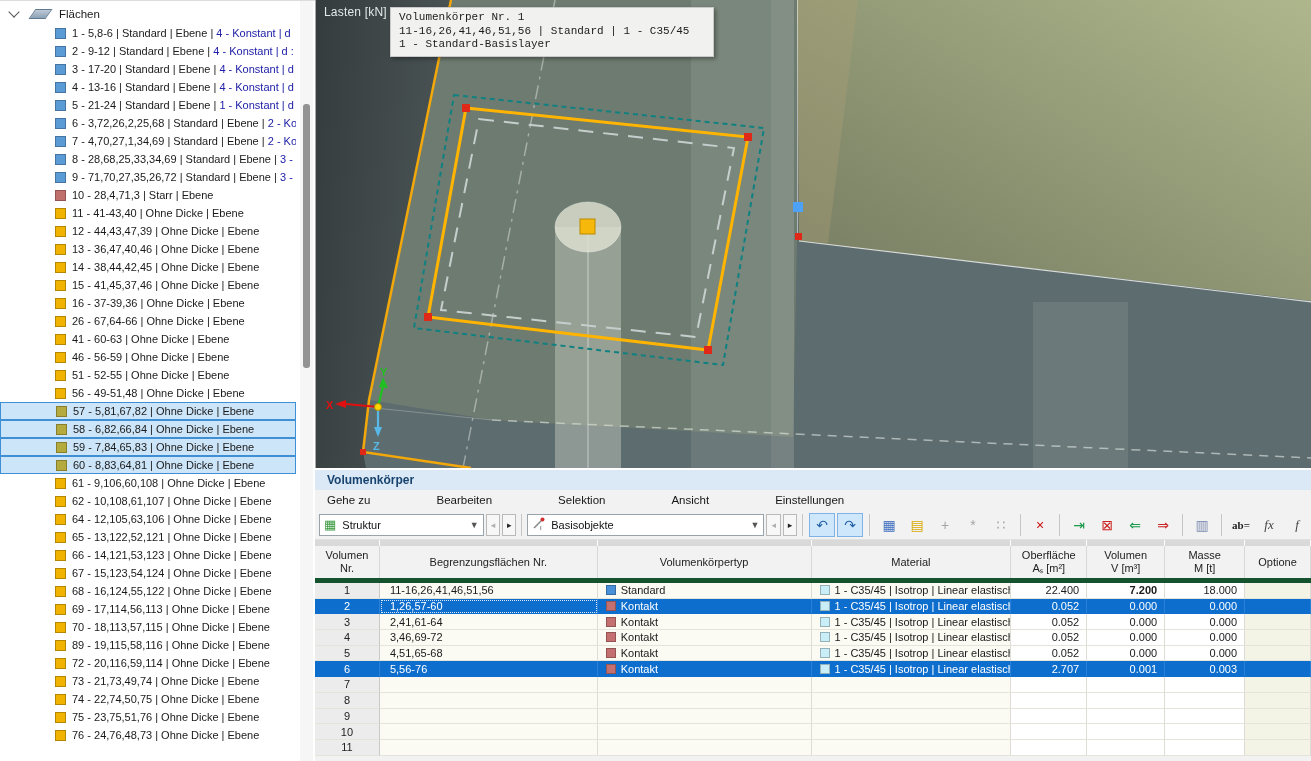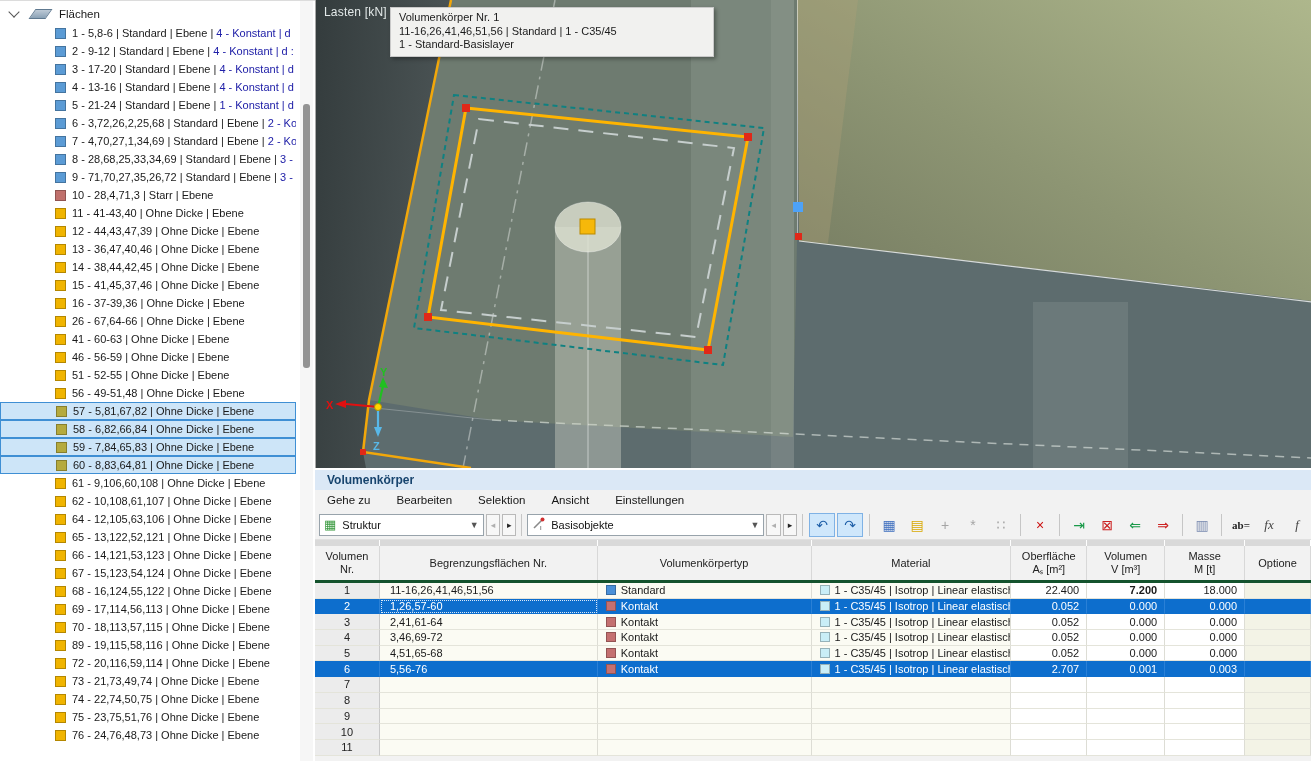--- a/index.html
+++ b/index.html
@@ -27,47 +27,47 @@
 
   
   #right-col{position:absolute;left:315px;top:0;width:996px;height:761px;}
 
   
   #viewport{position:absolute;left:0;top:0;width:996px;height:468px;background:#5d6c6e;
             border-left:1px solid #a8a8a8;box-sizing:border-box;overflow:hidden;}
   #viewport svg{position:absolute;left:0;top:0;}
   #lasten-label{position:absolute;left:8px;top:5px;font-size:12px;color:#e3e9e9;letter-spacing:.2px;}
   #tooltip{position:absolute;left:74px;top:7px;width:306px;background:#f1f1ef;border:1px solid #c9c9c9;
-           box-shadow:2px 2px 4px rgba(0,0,0,.35);padding:3px 8px 4px 8px;font-size:11px;line-height:13.5px;color:#1b1b1b;}
+           box-shadow:2px 2px 4px rgba(0,0,0,.35);padding:3px 8px 4px 8px;font-size:11px;line-height:13.5px;color:#1b1b1b;font-family:Liberation Mono, monospace;}
 
   
   #vk-panel{position:absolute;left:0;top:468px;width:996px;height:293px;background:#f2f2f2;}
   #vk-title{height:22px;background:#dbe8f6;border-top:2px solid #fff;box-sizing:border-box;
             display:flex;align-items:center;padding-left:12px;font-size:12px;font-weight:bold;color:#17446e;}
-  #menu-bar{height:20px;display:flex;align-items:center;padding-left:12px;background:#f2f2f2;font-size:11.5px;color:#161616;}
+  #menu-bar{height:20px;display:flex;align-items:center;padding-left:12px;background:#f2f2f2;font-size:11.5px;color:#161616;gap:40px;}
   .menu-item{margin-right:26px;cursor:default;}
   #toolbar{height:30px;display:flex;align-items:center;padding-left:4px;background:#f2f2f2;border-bottom:1px solid #e0e0e0;box-sizing:border-box;}
   .combo{height:22px;border:1px solid #98a3ab;background:#fff;display:flex;align-items:center;
          font-size:11px;color:#111;box-sizing:border-box;padding:0 4px;}
   .combo .cicon{margin-right:6px;font-size:13px;line-height:13px;}
   .combo .carrow{margin-left:auto;color:#555;font-size:9px;padding-left:6px;}
   .navbtn{width:17px;height:22px;border:1px solid #b9b9b9;background:#f7f7f7;display:flex;align-items:center;
           justify-content:center;font-size:9px;color:#222;margin-left:2px;box-sizing:border-box;}
   .navbtn.dis{color:#b0b0b0;}
   .tsep{width:1px;height:22px;background:#c6c6c6;margin:0 5px;}
   .tbtn{width:26px;height:24px;display:flex;align-items:center;justify-content:center;font-size:14px;
         border:1px solid transparent;box-sizing:border-box;margin:0 1px;}
   .tbtn.active{background:#cfe7fb;border-color:#7fb2e5;}
   .tbtn.txt{font-size:11px;font-weight:bold;font-family:"Liberation Serif",serif;}
   .tbtn.ital{font-style:italic;font-family:"Liberation Serif",serif;font-size:13px;}
 
   
   #col-strip{height:6px;display:flex;background:#dedede;}
   #col-strip .scell{height:6px;background:#d9d9d9;border-right:1px solid #fff;box-sizing:border-box;}
-  #table-header{height:37px;display:flex;background:#f2f2f2;border-bottom:3px solid #14532d;box-sizing:border-box;}
+  #table-header{height:37px;display:flex;background:#f2f2f2;border-bottom:5px solid #14532d;box-sizing:border-box;}
   .hcell{display:flex;flex-direction:column;align-items:center;justify-content:center;font-size:11px;color:#222;
          border-right:1px solid #d8d8d8;box-sizing:border-box;line-height:13px;text-align:center;overflow:hidden;}
   #table-body{position:relative;}
   .brow{display:flex;height:15.7px;box-sizing:border-box;}
   .bcell{box-sizing:border-box;font-size:11px;color:#1a1a1a;display:flex;align-items:center;overflow:hidden;
          border-right:1px solid #ddddd5;border-bottom:1px solid #e4e4da;white-space:nowrap;}
   .bcell.nr{background:#ececec;justify-content:center;border-right:1px solid #c9c9c9;color:#222;}
   .bcell.cream{background:#fbfbf3;padding-left:10px;}
   .bcell.num{background:#fff;justify-content:flex-end;padding-right:7px;}
   .bcell.opt{background:#f3f3e6;}

